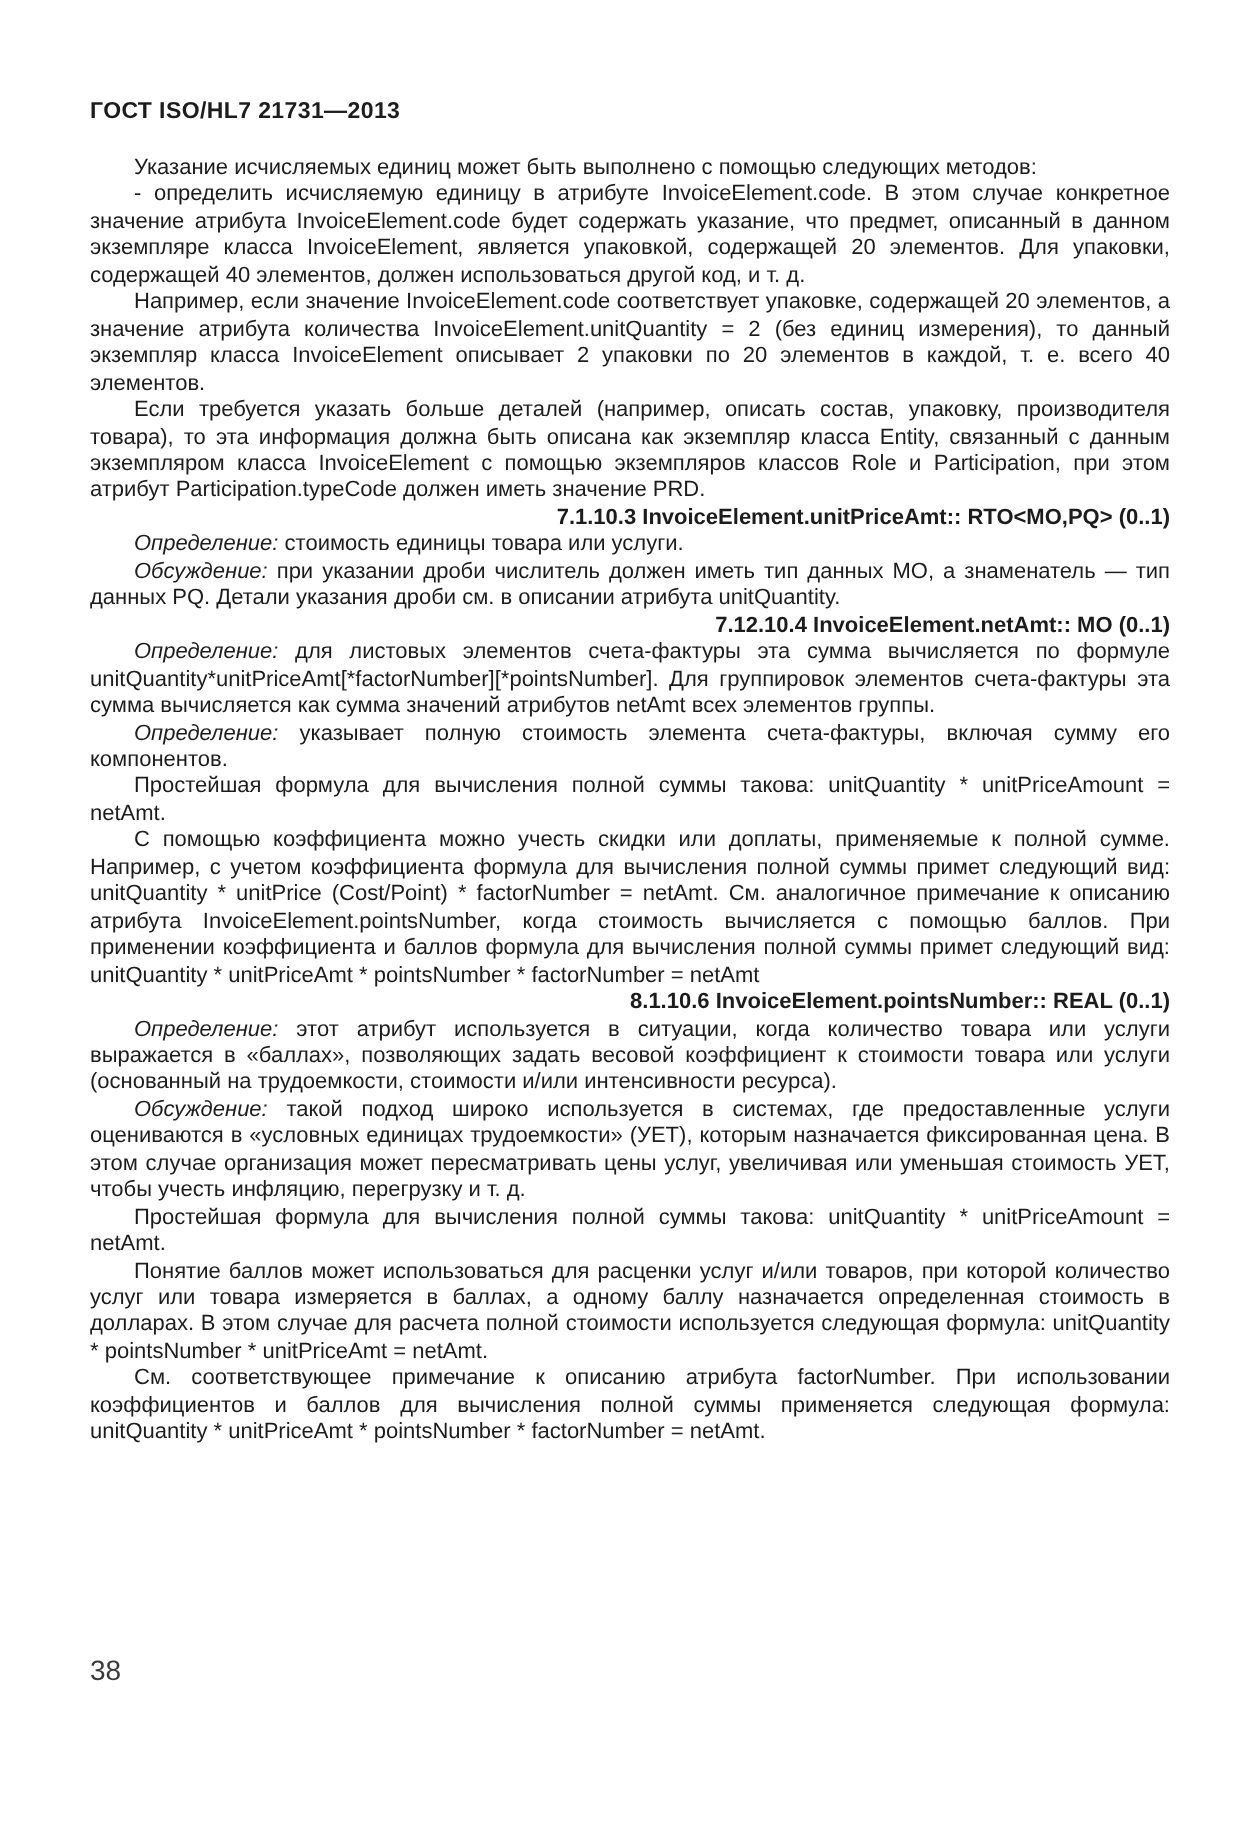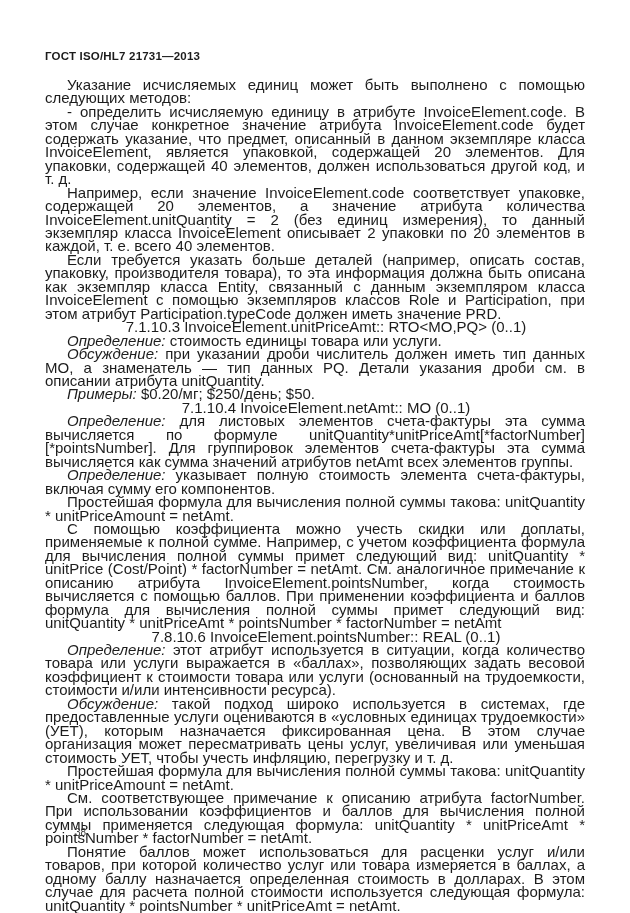--- a/index.html
+++ b/index.html
@@ -25,66 +25,64 @@
     font-weight: bold;
     letter-spacing: 0.2px;
     color: #1c1c1c;
     white-space: nowrap;
   }
   .doc-body {
     position: absolute;
     left: 45px;
     top: 78px;
     width: 540px;
-    font-size: 15px;
+    font-size: 11px;
     line-height: 13.45px;
     text-align: justify;
   }
   .doc-body p {
     margin: 0;
     padding: 0;
     text-indent: 22px;
   }
   .doc-body p.heading {
-    font-weight: normal;
-    text-align: center;
+    font-weight: bold;
+    text-align: right;
   }
   .doc-body em {
   }
   .page-number {
     position: absolute;
     left: 45px;
     top: 827px;
-    font-size: 10px;
+    font-size: 14px;
     color: #3a3a3a;
-    margin-left: 30px;
   }
 </style>
 </head>
 <body>
 
 <div class="page">
   <div class="doc-header">ГОСТ ISO/HL7 21731—2013</div>
 
   <div class="doc-body">
       <p class="para">Указание исчисляемых единиц может быть выполнено с помощью следующих методов:</p>
       <p class="para">- определить исчисляемую единицу в атрибуте InvoiceElement.code. В этом случае конкретное значение атрибута InvoiceElement.code будет содержать указание, что предмет, описанный в данном экземпляре класса InvoiceElement, является упаковкой, содержащей 20 элементов. Для упаковки, содержащей 40 элементов, должен использоваться другой код, и т. д.</p>
       <p class="para">Например, если значение InvoiceElement.code соответствует упаковке, содержащей 20 элементов, а значение атрибута количества InvoiceElement.unitQuantity = 2 (без единиц измерения), то данный экземпляр класса InvoiceElement описывает 2 упаковки по 20 элементов в каждой, т. е. всего 40 элементов.</p>
       <p class="para">Если требуется указать больше деталей (например, описать состав, упаковку, производителя товара), то эта информация должна быть описана как экземпляр класса Entity, связанный с данным экземпляром класса InvoiceElement с помощью экземпляров классов Role и Participation, при этом атрибут Participation.typeCode должен иметь значение PRD.</p>
       <p class="heading">7.1.10.3 InvoiceElement.unitPriceAmt:: RTO&lt;MO,PQ&gt; (0..1)</p>
       <p class="para"><em>Определение: </em>стоимость единицы товара или услуги.</p>
       <p class="para"><em>Обсуждение: </em>при указании дроби числитель должен иметь тип данных MO, а знаменатель — тип данных PQ. Детали указания дроби см. в описании атрибута unitQuantity.</p>
-      <p class="para"><em>Примеры: </em>$0.20/мг; $250/день; $50.</p>
-      <p class="heading">7.1.10.4 InvoiceElement.netAmt:: MO (0..1)</p>
+      <p class="heading">7.12.10.4 InvoiceElement.netAmt:: MO (0..1)</p>
       <p class="para"><em>Определение: </em>для листовых элементов счета-фактуры эта сумма вычисляется по формуле unitQuantity*unitPriceAmt[*factorNumber][*pointsNumber]. Для группировок элементов счета-фактуры эта сумма вычисляется как сумма значений атрибутов netAmt всех элементов группы.</p>
       <p class="para"><em>Определение: </em>указывает полную стоимость элемента счета-фактуры, включая сумму его компонентов.</p>
       <p class="para">Простейшая формула для вычисления полной суммы такова: unitQuantity * unitPriceAmount = netAmt.</p>
       <p class="para">С помощью коэффициента можно учесть скидки или доплаты, применяемые к полной сумме. Например, с учетом коэффициента формула для вычисления полной суммы примет следующий вид: unitQuantity * unitPrice (Cost/Point) * factorNumber = netAmt. См. аналогичное примечание к описанию атрибута InvoiceElement.pointsNumber, когда стоимость вычисляется с помощью баллов. При применении коэффициента и баллов формула для вычисления полной суммы примет следующий вид: unitQuantity * unitPriceAmt * pointsNumber * factorNumber = netAmt</p>
-      <p class="heading">7.8.10.6 InvoiceElement.pointsNumber:: REAL (0..1)</p>
+      <p class="heading">8.1.10.6 InvoiceElement.pointsNumber:: REAL (0..1)</p>
       <p class="para"><em>Определение: </em>этот атрибут используется в ситуации, когда количество товара или услуги выражается в «баллах», позволяющих задать весовой коэффициент к стоимости товара или услуги (основанный на трудоемкости, стоимости и/или интенсивности ресурса).</p>
       <p class="para"><em>Обсуждение: </em>такой подход широко используется в системах, где предоставленные услуги оцениваются в «условных единицах трудоемкости» (УЕТ), которым назначается фиксированная цена. В этом случае организация может пересматривать цены услуг, увеличивая или уменьшая стоимость УЕТ, чтобы учесть инфляцию, перегрузку и т. д.</p>
       <p class="para">Простейшая формула для вычисления полной суммы такова: unitQuantity * unitPriceAmount = netAmt.</p>
+      <p class="para">Понятие баллов может использоваться для расценки услуг и/или товаров, при которой количество услуг или товара измеряется в баллах, а одному баллу назначается определенная стоимость в долларах. В этом случае для расчета полной стоимости используется следующая формула: unitQuantity * pointsNumber * unitPriceAmt = netAmt.</p>
       <p class="para">См. соответствующее примечание к описанию атрибута factorNumber. При использовании коэффициентов и баллов для вычисления полной суммы применяется следующая формула: unitQuantity * unitPriceAmt * pointsNumber * factorNumber = netAmt.</p>
-      <p class="para">Понятие баллов может использоваться для расценки услуг и/или товаров, при которой количество услуг или товара измеряется в баллах, а одному баллу назначается определенная стоимость в долларах. В этом случае для расчета полной стоимости используется следующая формула: unitQuantity * pointsNumber * unitPriceAmt = netAmt.</p>
     </div>
 
   <div class="page-number">38</div>
 </div>
 
 </body></html>

